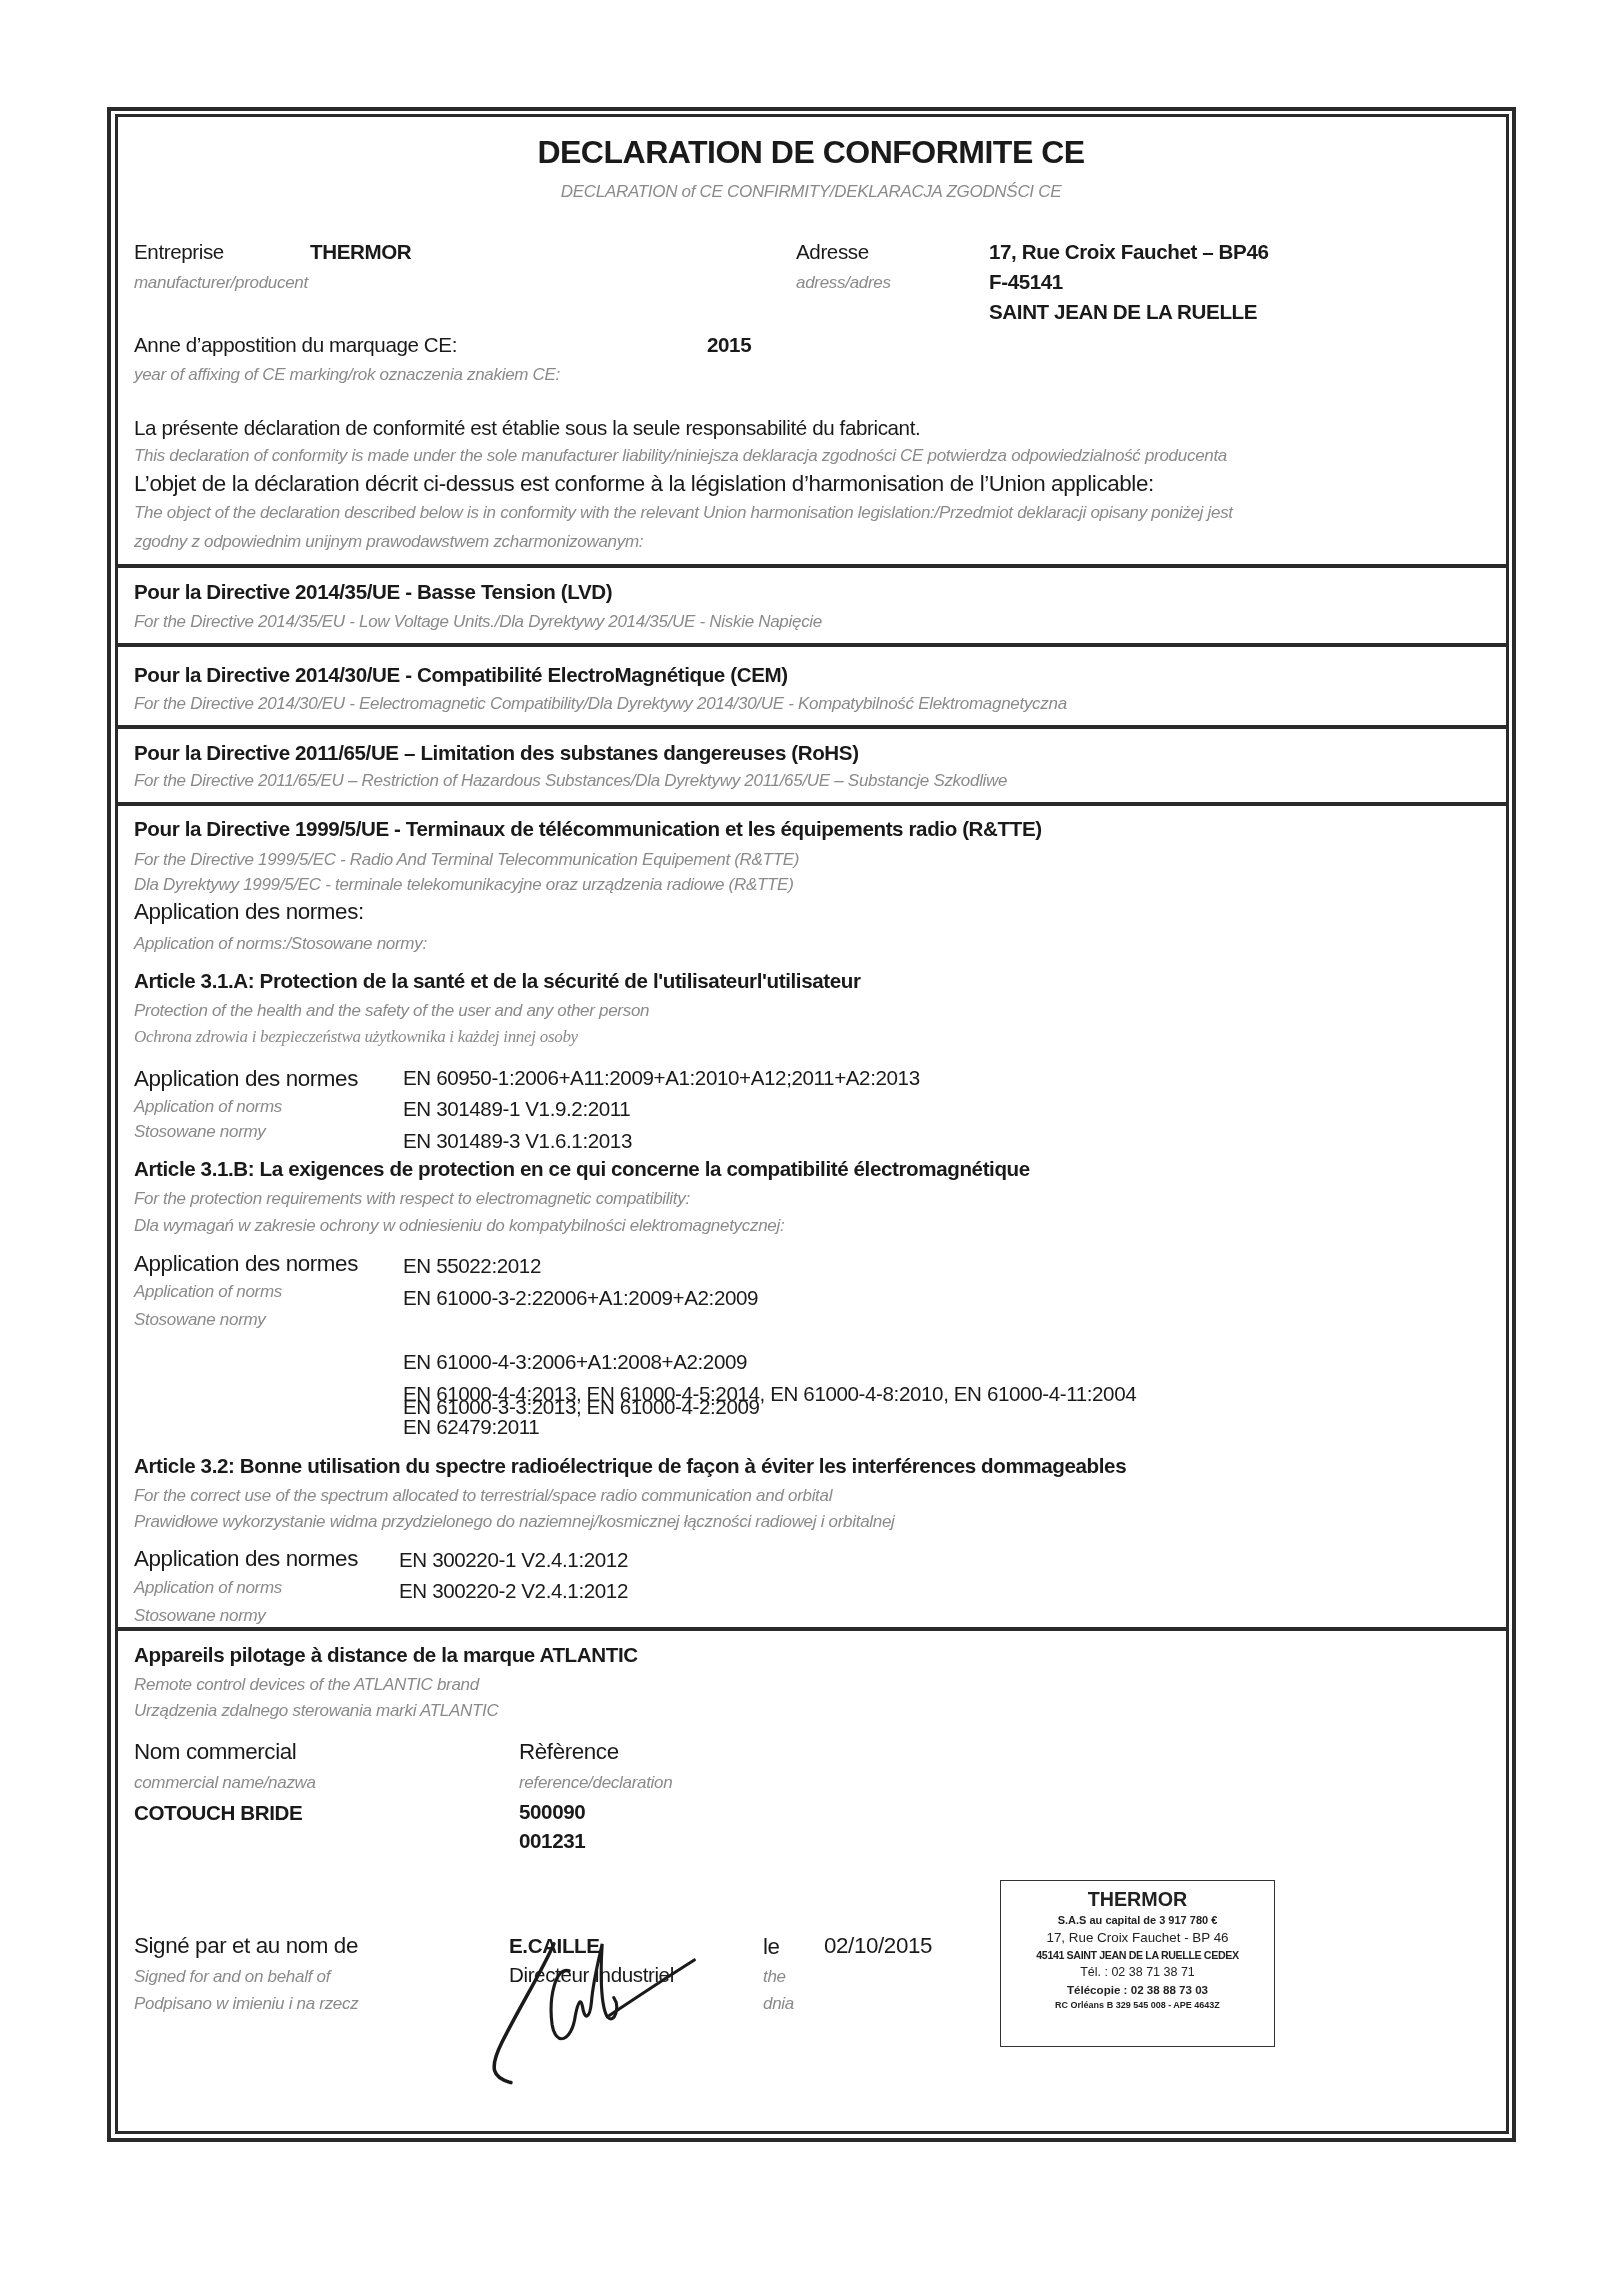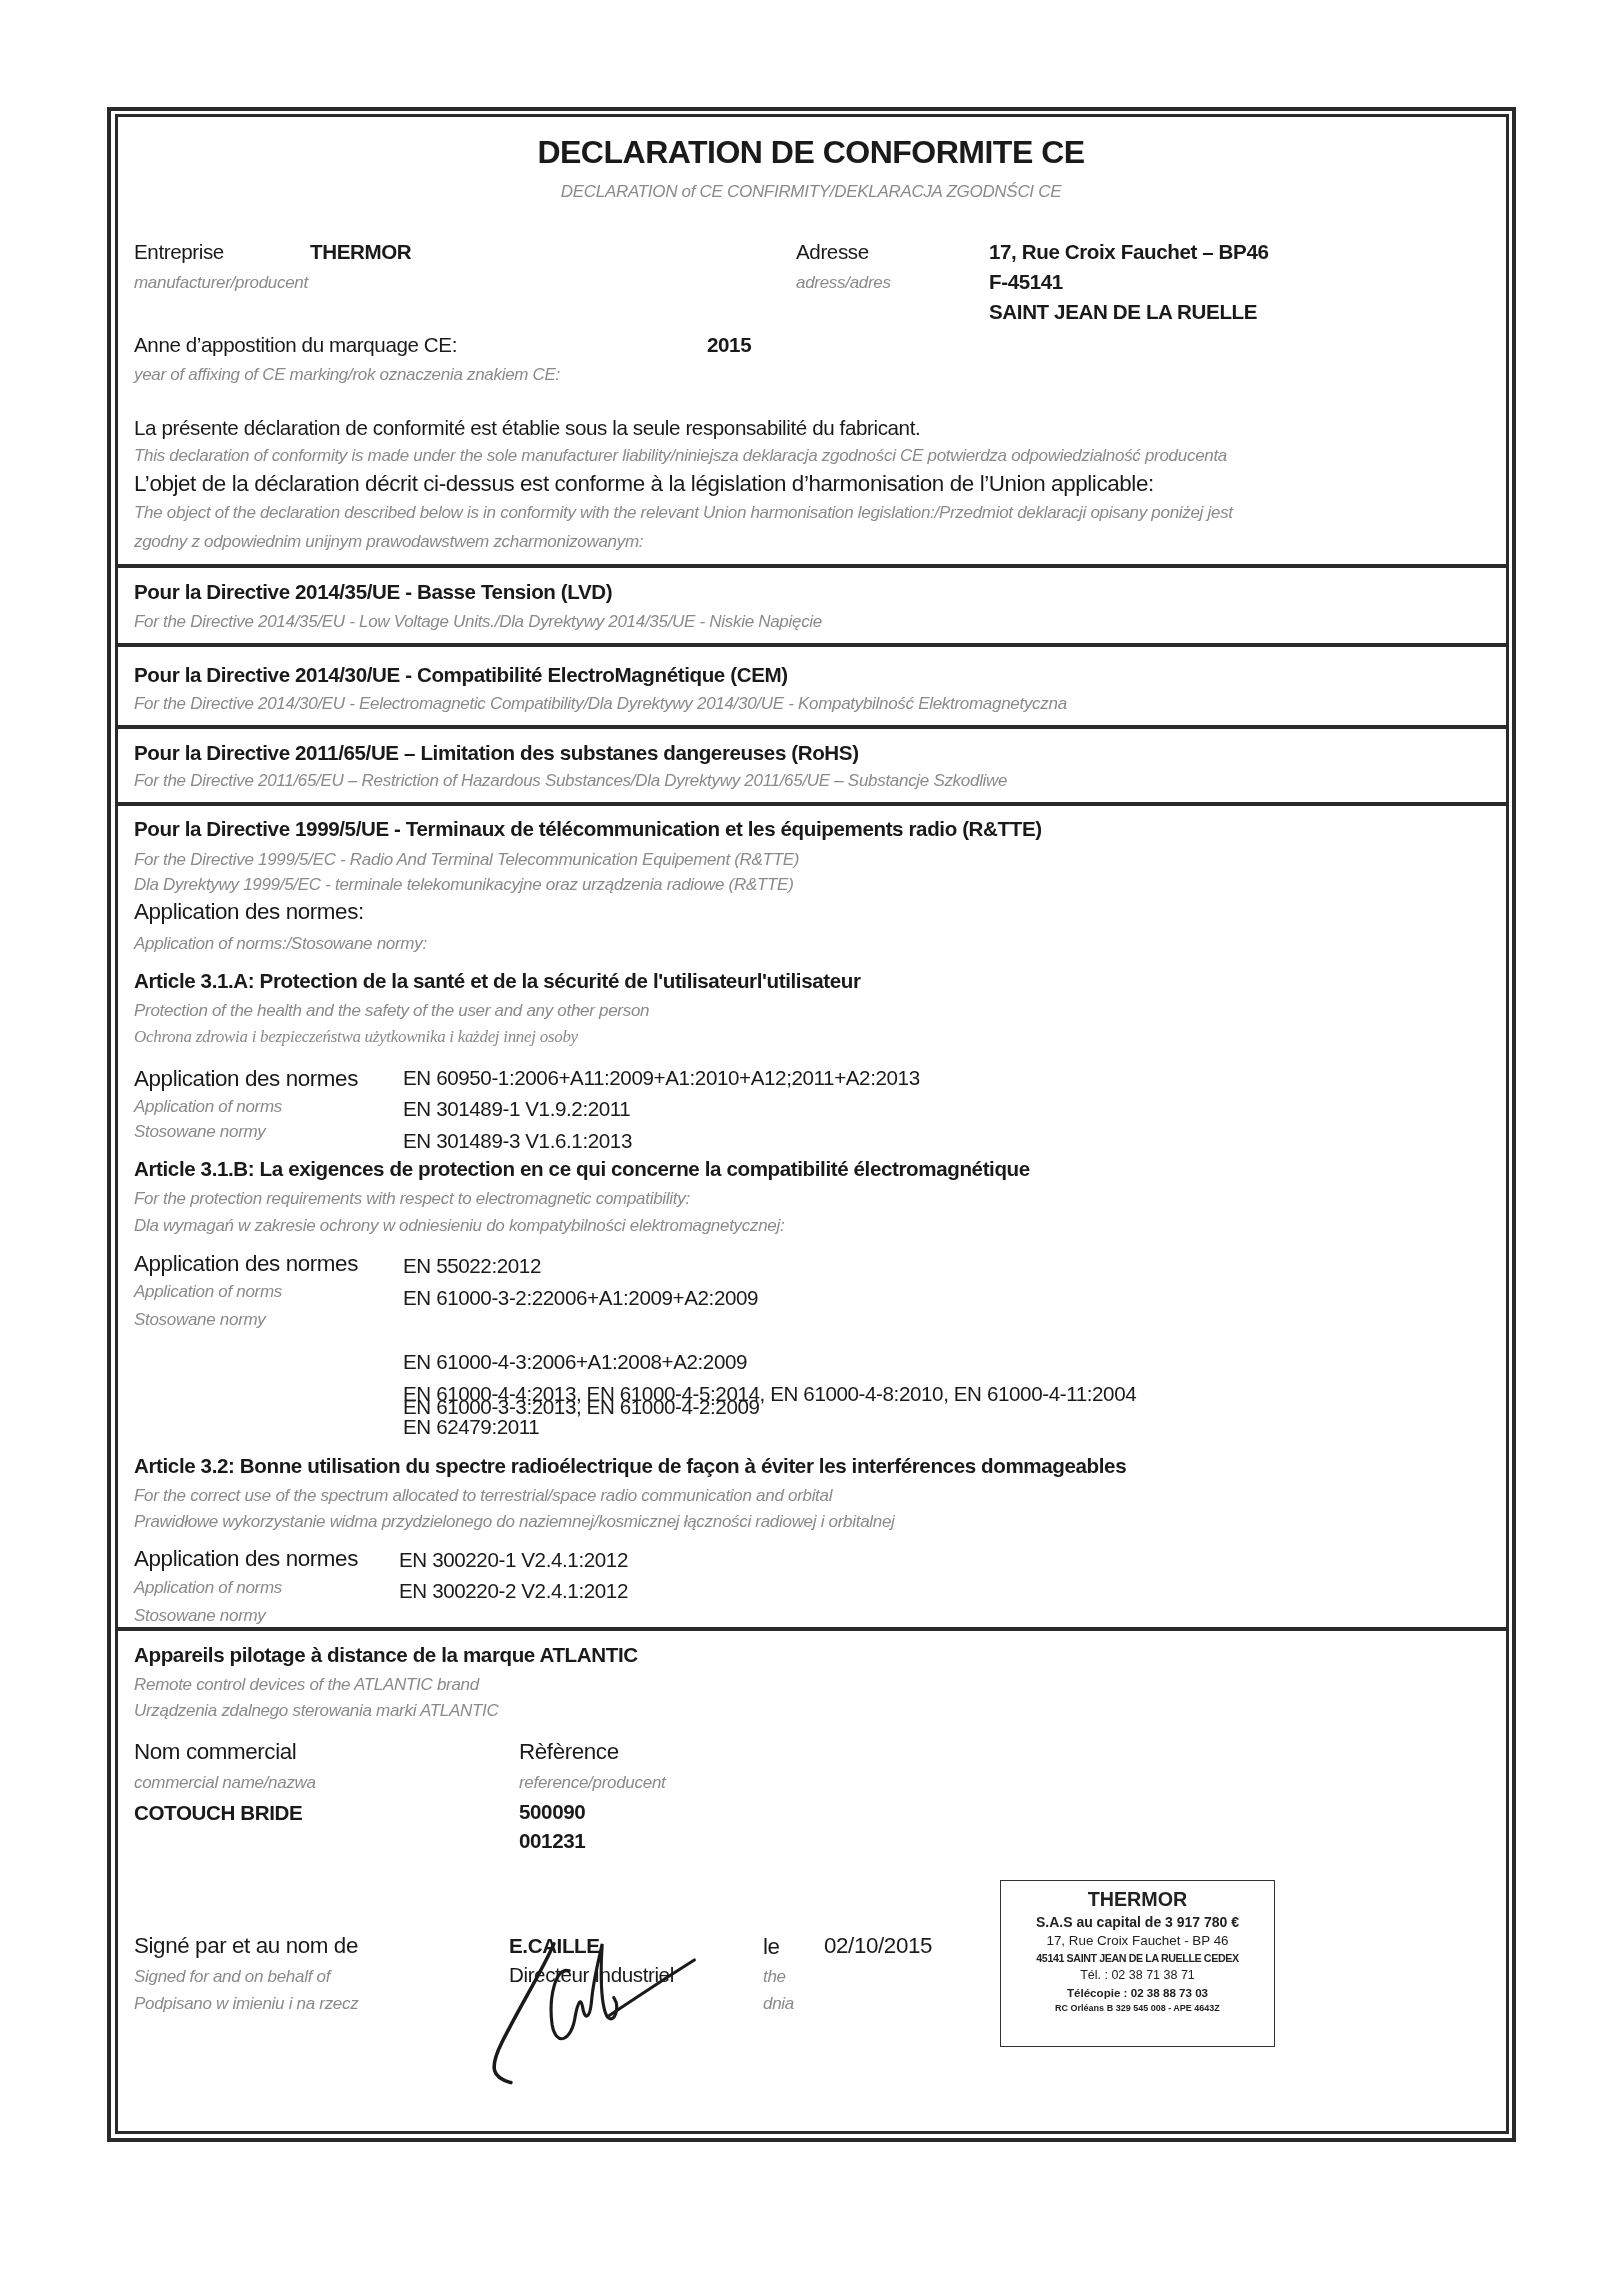--- a/index.html
+++ b/index.html
@@ -105,21 +105,21 @@
 
 <div class="divider" style="top:1627px;"></div>
 
 <div class="abs fr b" style="left:134px; top:1643px;">Appareils pilotage à distance de la marque ATLANTIC</div>
 <div class="abs it" style="left:134px; top:1675px;font-style:italic;">Remote control devices of the ATLANTIC brand</div>
 <div class="abs it" style="left:134px; top:1701px;">Urządzenia zdalnego sterowania marki ATLANTIC</div>
 <div class="abs fr-lg" style="left:134px; top:1739px;">Nom commercial</div>
 <div class="abs it" style="left:134px; top:1773px;">commercial name/nazwa</div>
 <div class="abs fr b" style="left:134px; top:1801px;">COTOUCH BRIDE</div>
 <div class="abs fr-lg" style="left:519px; top:1739px;">Rèfèrence</div>
-<div class="abs it" style="left:519px; top:1773px;">reference/producent</div>
+<div class="abs it" style="left:519px; top:1773px;">reference/declaration</div>
 <div class="abs fr b" style="left:519px; top:1800px;">500090</div>
 <div class="abs fr b" style="left:519px; top:1829px;">001231</div>
 
 <div class="abs fr-lg" style="left:134px; top:1933px;">Signé par et au nom de</div>
 <div class="abs it" style="left:134px; top:1967px;">Signed for and on behalf of</div>
 <div class="abs it" style="left:134px; top:1994px;">Podpisano w imieniu i na rzecz</div>
 <div class="abs fr b" style="left:509px; top:1934px;">E.CAILLE</div>
 <div class="abs fr" style="left:509px; top:1963px;">Directeur Industriel</div>
 <div class="abs fr-lg" style="left:763px; top:1934px;">le</div>
 <div class="abs it" style="left:763px; top:1967px;">the</div>
@@ -127,20 +127,20 @@
 <div class="abs fr-lg" style="left:824px; top:1933px;">02/10/2015</div>
 
 <svg class="sig" viewBox="0 0 260 200">
   <path d="M50 185 C30 180, 25 170, 40 140 C60 100, 85 60, 98 30" fill="none" stroke="#1a1a1a" stroke-width="4" stroke-linecap="round"></path>
   <path d="M115 60 C100 55, 92 90, 96 120 C100 145, 118 140, 122 110 C125 95, 128 90, 130 100 C132 115, 138 115, 140 95 C142 70, 150 40, 152 30 C150 60, 150 100, 158 112 C166 120, 172 100, 165 90" fill="none" stroke="#1a1a1a" stroke-width="3.5" stroke-linecap="round"></path>
   <path d="M160 110 C190 90, 220 70, 255 48" fill="none" stroke="#1a1a1a" stroke-width="3.5" stroke-linecap="round"></path>
 </svg>
 
 <div class="stamp">
   <div style="font-size:19.7px; font-weight:bold; margin-top:9px;">THERMOR</div>
-  <div style="font-size:14px; font-weight:bold; margin-top:5.4px;">S.A.S au capital de 3 917 780 €</div>
+  <div style="font-size:11px; font-weight:bold; margin-top:5.4px;">S.A.S au capital de 3 917 780 €</div>
   <div style="font-size:13.4px; margin-top:5.4px;">17, Rue Croix Fauchet - BP 46</div>
   <div style="font-size:10.7px; font-weight:bold; margin-top:5.4px; letter-spacing:-0.4px;">45141 SAINT JEAN DE LA RUELLE CEDEX</div>
   <div style="font-size:12.5px; margin-top:5.4px;">Tél. : 02 38 71 38 71</div>
   <div style="font-size:11.6px; font-weight:bold; margin-top:5.4px;">Télécopie : 02 38 88 73 03</div>
   <div style="font-size:9px; font-weight:bold; margin-top:5.4px;">RC Orléans B 329 545 008 - APE 4643Z</div>
 </div>
 
 
 </body></html>

